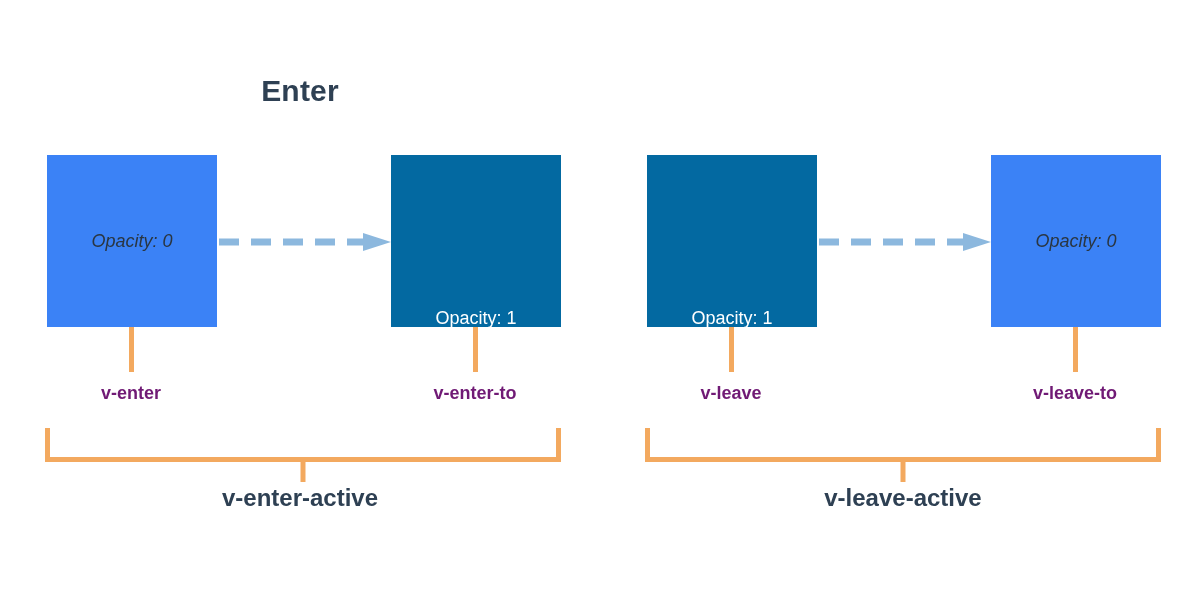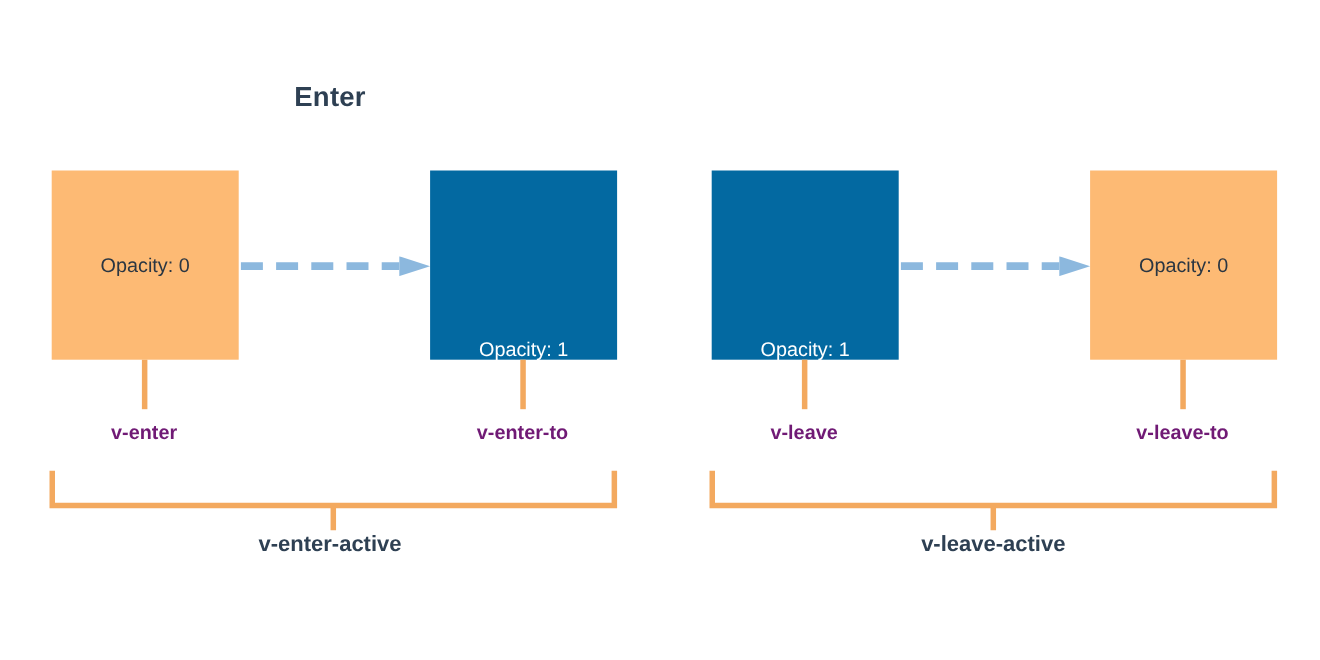--- a/index.html
+++ b/index.html
@@ -30,41 +30,41 @@
   .group.enter { left: 0; }
   .group.leave { left: 600px; }
 
   
   .group-title {
     position: absolute;
     top: 74px;
     left: 0;
     width: 600px;
     text-align: center;
-    font-size: 25px;
+    font-size: 30px;
     font-weight: bold;
     color: #2e4053;
     letter-spacing: 0.2px;
   }
 
   
   .state-box {
     position: absolute;
     top: 155px;
     width: 170px;
     height: 172px;
     display: flex;
     align-items: center;
     justify-content: center;
     box-sizing: border-box;
   }
   .state-box.left-box  { left: 47px; }
   .state-box.right-box { left: 391px; }
 
-  .state-box.fill-pink { background: #fdba74; }
+  .state-box.fill-pink { background: #3b82f6; font-style: italic; }
   .state-box.fill-red  { background: #0369a1; align-items: flex-end; }
 
   .state-label {
     font-size: 18px;
     line-height: 1;
   }
   .state-label.text-dark  { color: #2a3642; }
   .state-label.text-light { color: #ffffff; }
 
   
@@ -110,21 +110,21 @@
     height: 60px;
   }
 
   
   .active-label {
     position: absolute;
     top: 484px;
     left: 0;
     width: 600px;
     text-align: center;
-    font-size: 20px;
+    font-size: 24px;
     font-weight: bold;
     color: #2e4053;
     white-space: nowrap;
   }
   .active-label.shift {
     left: 3px;
   }
 </style>
 </head>
 <body>

